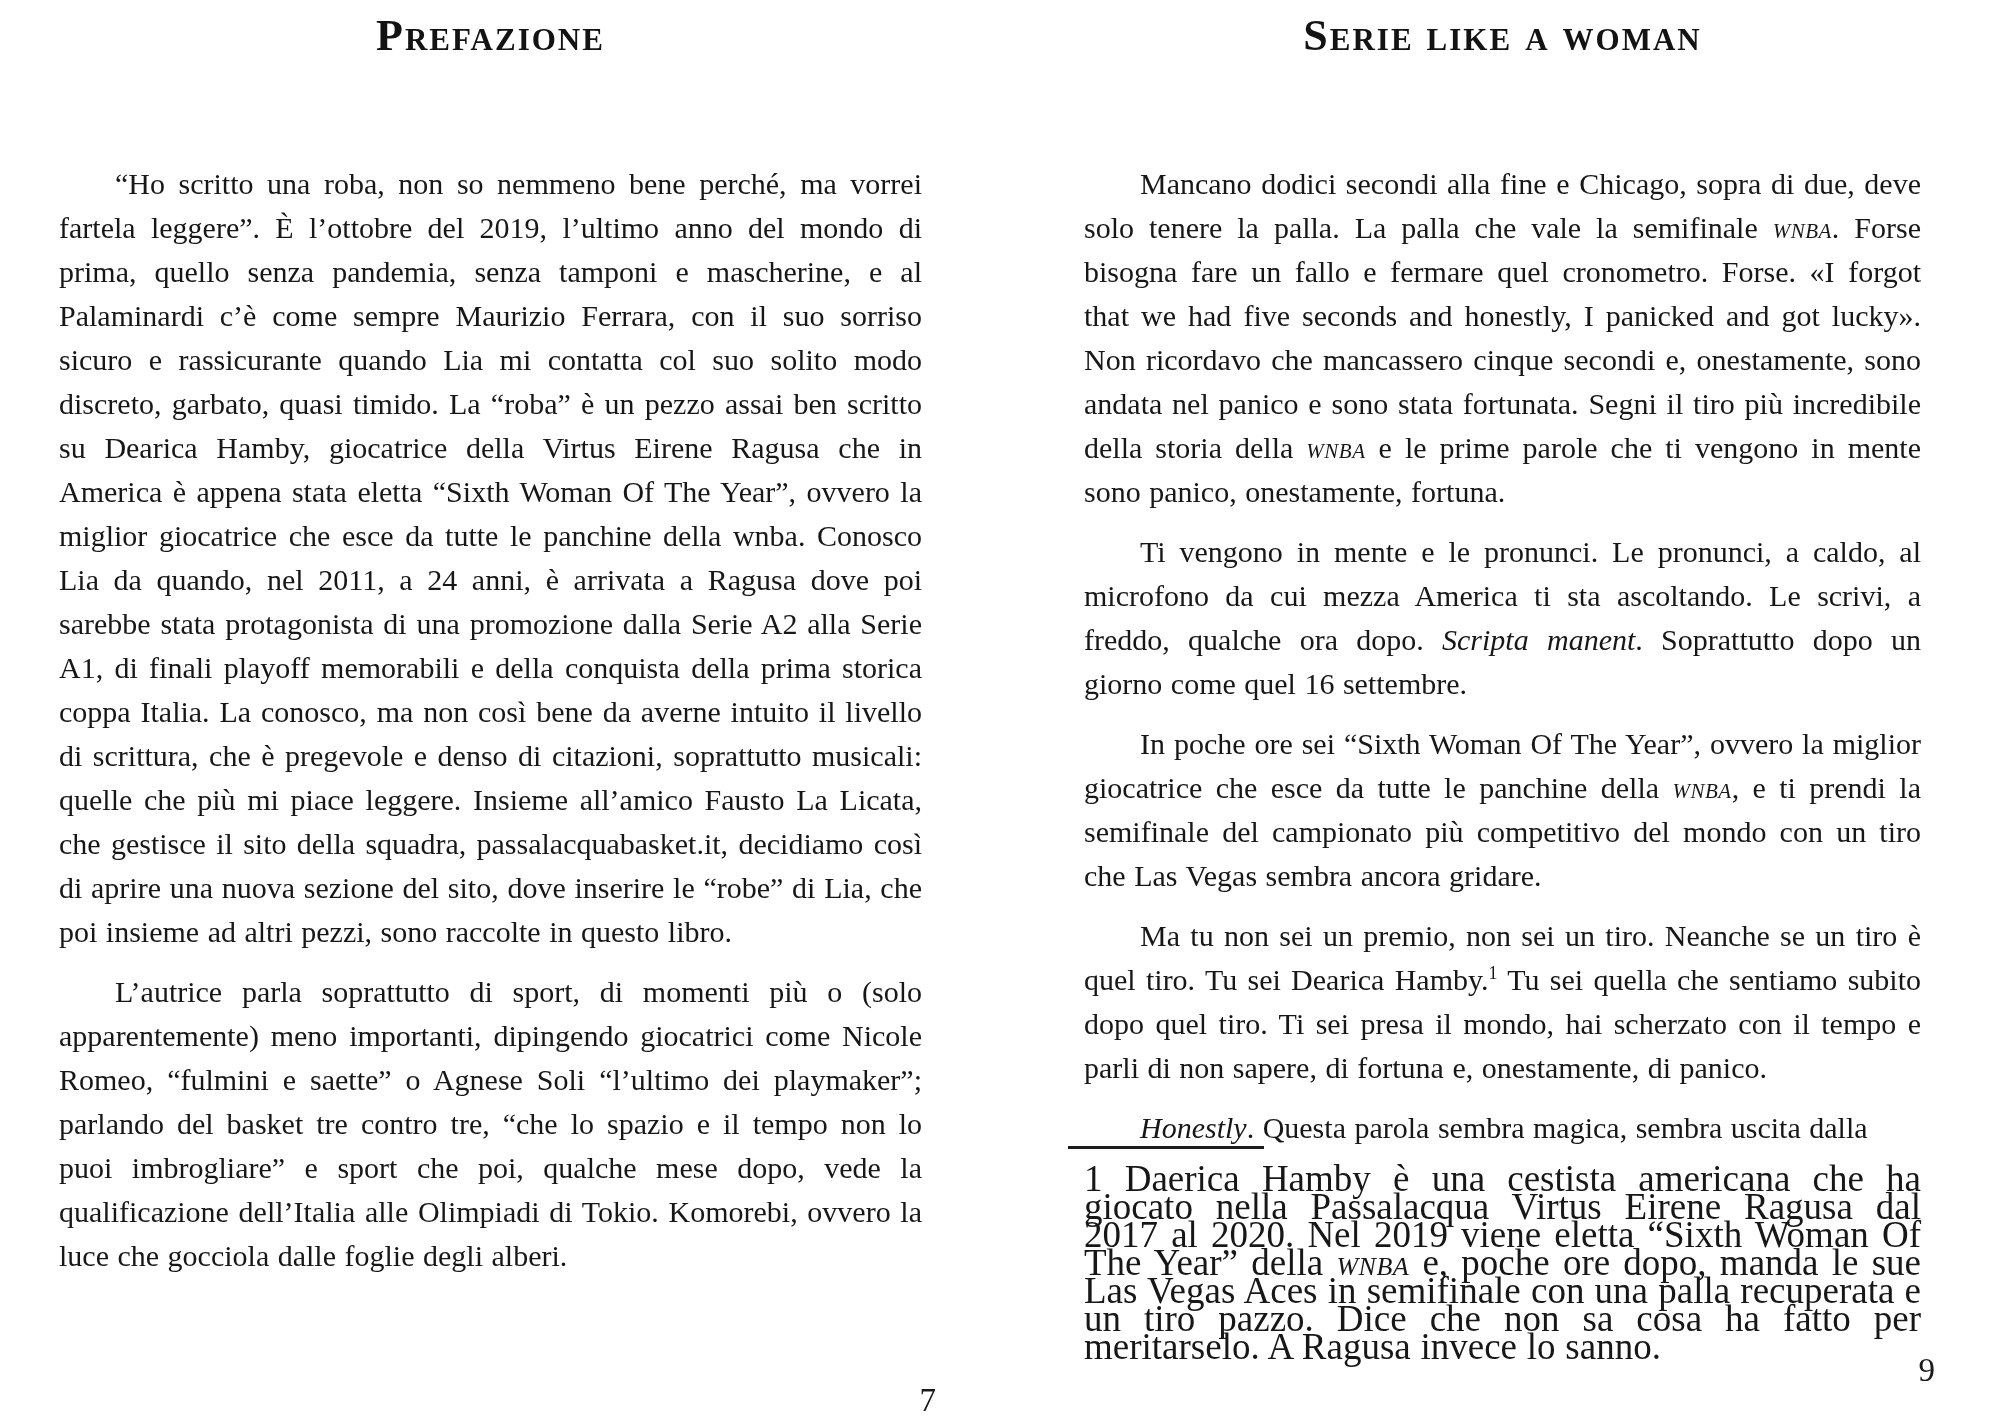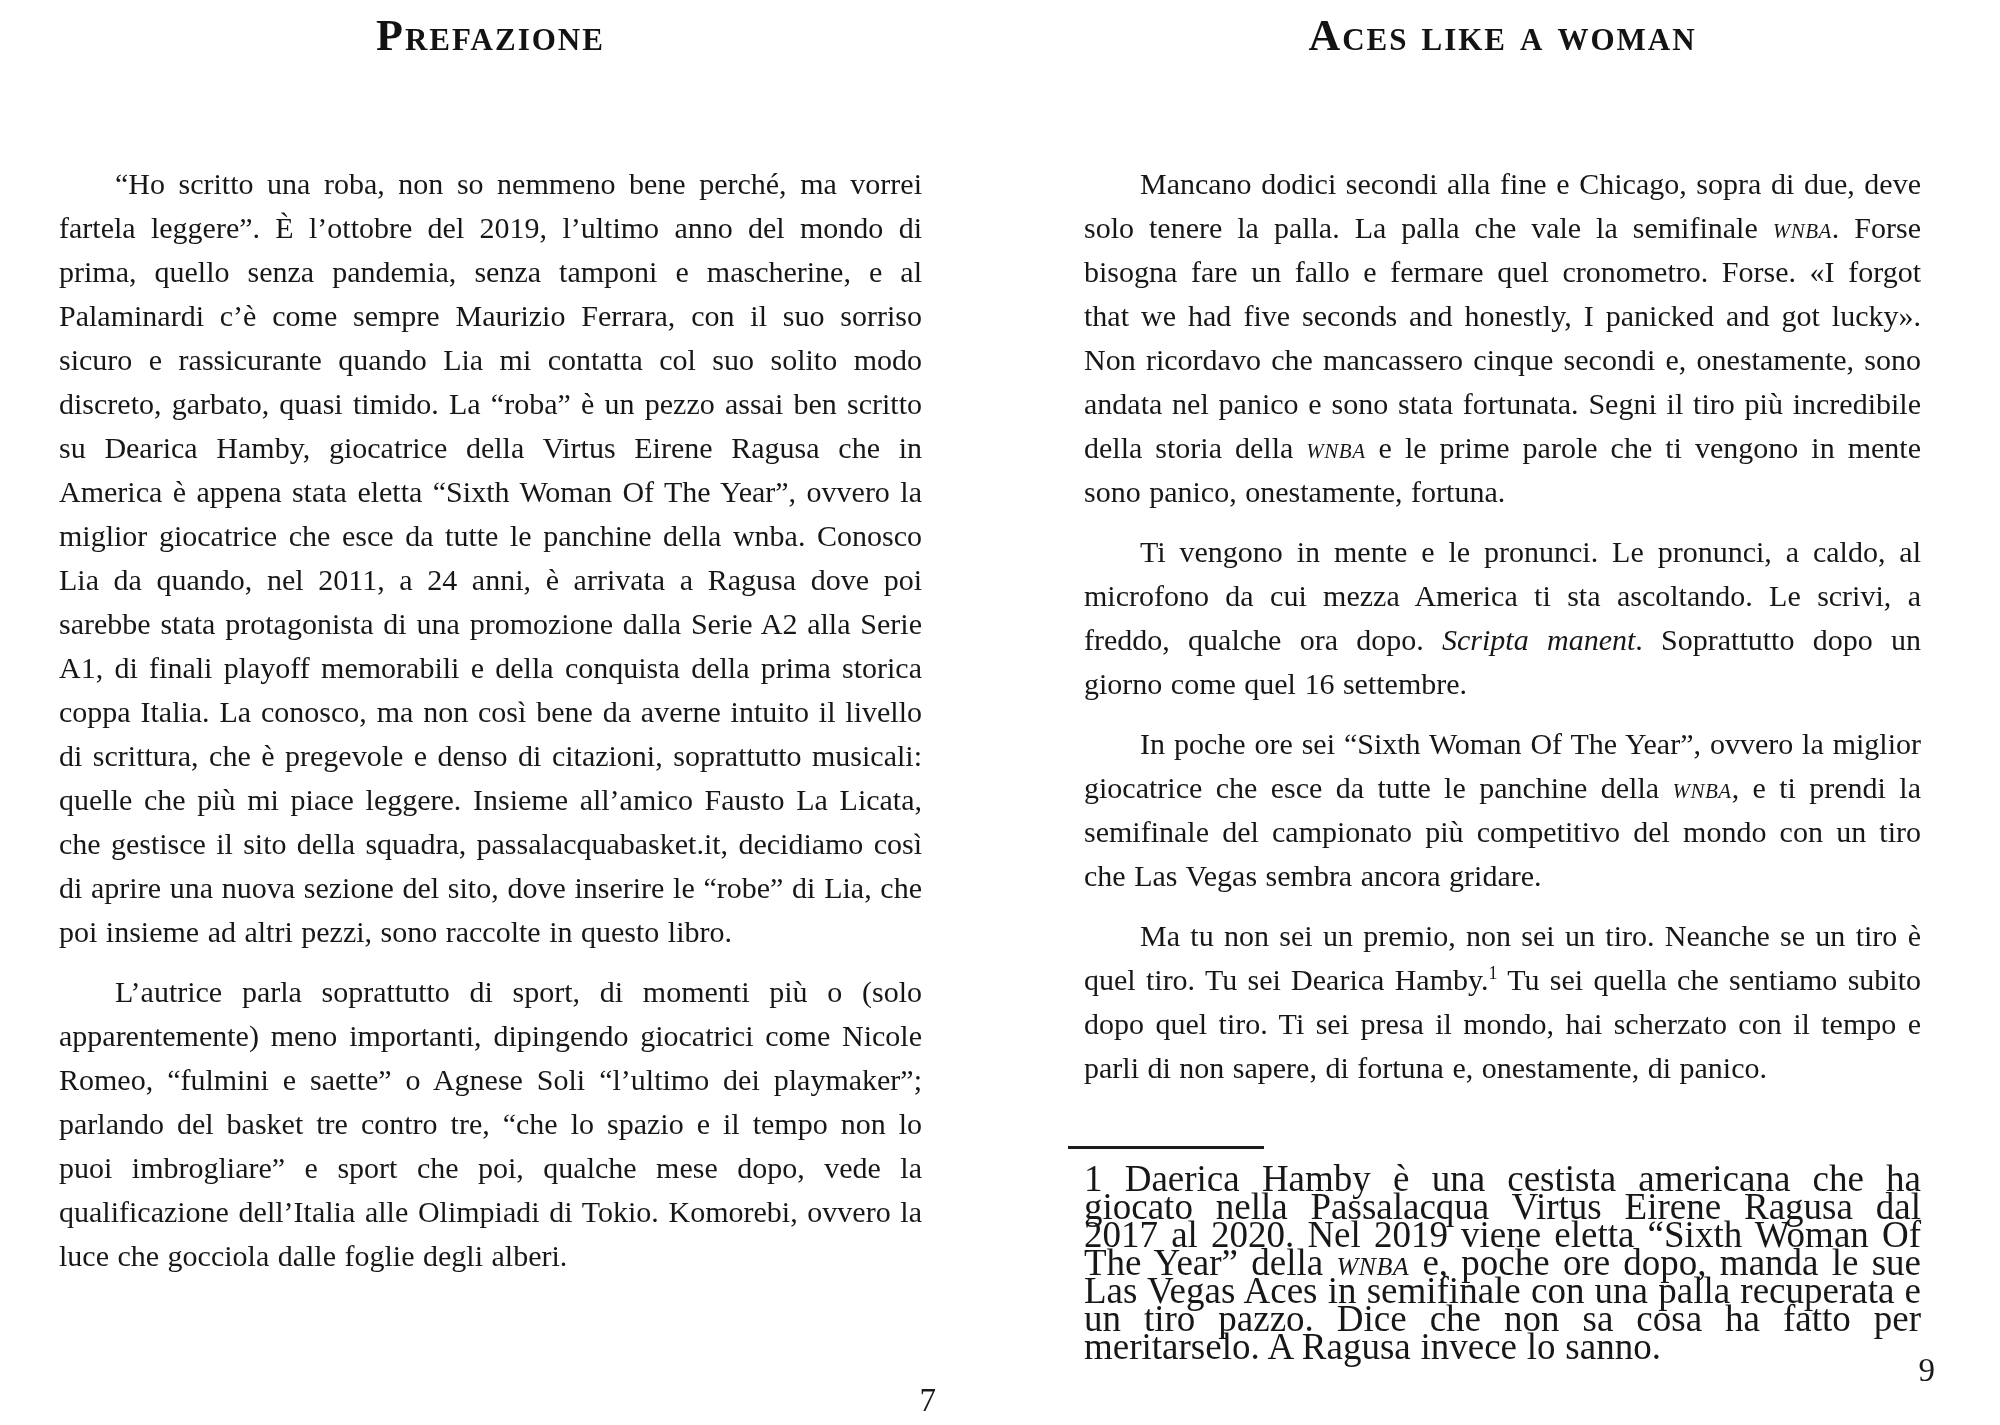--- a/index.html
+++ b/index.html
@@ -100,26 +100,27 @@
   <div class="page page-left">
     <div class="chapter-title">Prefazione</div>
     <div class="body-text">
         <p class="para"><span>“Ho scritto una roba, non so nemmeno bene perché, ma vorrei fartela leggere”. È l’ottobre del 2019, l’ultimo anno del mondo di prima, quello senza pandemia, senza tamponi e mascherine, e al Palaminardi c’è come sempre Maurizio Ferrara, con il suo sorriso sicuro e rassicurante quando Lia mi contatta col suo solito modo discreto, garbato, quasi timido. La “roba” è un pezzo assai ben scritto su Dearica Hamby, giocatrice della Virtus Eirene Ragusa che in America è appena stata eletta “Sixth Woman Of The Year”, ovvero la miglior giocatrice che esce da tutte le panchine della wnba. Conosco Lia da quando, nel 2011, a 24 anni, è arrivata a Ragusa dove poi sarebbe stata protagonista di una promozione dalla Serie A2 alla Serie A1, di finali playoff memorabili e della conquista della prima storica coppa Italia. La conosco, ma non così bene da averne intuito il livello di scrittura, che è pregevole e denso di citazioni, soprattutto musicali: quelle che più mi piace leggere. Insieme all’amico Fausto La Licata, che gestisce il sito della squadra, passalacquabasket.it, decidiamo così di aprire una nuova sezione del sito, dove inserire le “robe” di Lia, che poi insieme ad altri pezzi, sono raccolte in questo libro.</span></p>
         <p class="para"><span>L’autrice parla soprattutto di sport, di momenti più o (solo apparentemente) meno importanti, dipingendo giocatrici come Nicole Romeo, “fulmini e saette” o Agnese Soli “l’ultimo dei playmaker”; parlando del basket tre contro tre, “che lo spazio e il tempo non lo puoi imbrogliare” e sport che poi, qualche mese dopo, vede la qualificazione dell’Italia alle Olimpiadi di Tokio. Komorebi, ovvero la luce che gocciola dalle foglie degli alberi.</span></p>
       </div>
     <div class="page-number">7</div>
   </div>
 
   <div class="page page-right">
-    <div class="chapter-title">Aces like a woman</div>
+    <div class="chapter-title">Serie like a woman</div>
     <div class="body-text">
         <p class="para"><span>Mancano dodici secondi alla fine e Chicago, sopra di due, deve solo tenere la palla. La palla che vale la semifinale </span><span class="smallcaps">wnba</span><span>. Forse bisogna fare un fallo e fermare quel cronometro. Forse. «I forgot that we had five seconds and honestly, I panicked and got lucky». Non ricordavo che mancassero cinque secondi e, onestamente, sono andata nel panico e sono stata fortunata. Segni il tiro più incredibile della storia della </span><span class="smallcaps">wnba</span><span> e le prime parole che ti vengono in mente sono panico, onestamente, fortuna.</span></p>
         <p class="para"><span>Ti vengono in mente e le pronunci. Le pronunci, a caldo, al microfono da cui mezza America ti sta ascoltando. Le scrivi, a freddo, qualche ora dopo. </span><span class="ital">Scripta manent</span><span>. Soprattutto dopo un giorno come quel 16 settembre.</span></p>
         <p class="para"><span>In poche ore sei “Sixth Woman Of The Year”, ovvero la miglior giocatrice che esce da tutte le panchine della </span><span class="smallcaps">wnba</span><span>, e ti prendi la semifinale del campionato più competitivo del mondo con un tiro che Las Vegas sembra ancora gridare.</span></p>
         <p class="para"><span>Ma tu non sei un premio, non sei un tiro. Neanche se un tiro è quel tiro. Tu sei Dearica Hamby.</span><span class="supref">1</span><span> Tu sei quella che sentiamo subito dopo quel tiro. Ti sei presa il mondo, hai scherzato con il tempo e parli di non sapere, di fortuna e, onestamente, di panico.</span></p>
+        <p class="para"><span class="ital">Honestly</span><span>. Questa parola sembra magica, sembra uscita dalla</span></p>
       </div>
     <div class="footnote">
       <div class="footnote-rule"></div>
       <div class="footnote-text">
           <p class="para"><span>1 Daerica Hamby è una cestista americana che ha giocato nella Passalacqua Virtus Eirene Ragusa dal 2017 al 2020. Nel 2019 viene eletta “Sixth Woman Of The Year” della </span><span class="smallcaps">wnba</span><span> e, poche ore dopo, manda le sue Las Vegas Aces in semifinale con una palla recuperata e un tiro pazzo. Dice che non sa cosa ha fatto per meritarselo. A Ragusa invece lo sanno.</span></p>
         </div>
     </div>
     <div class="page-number">9</div>
   </div>
 

